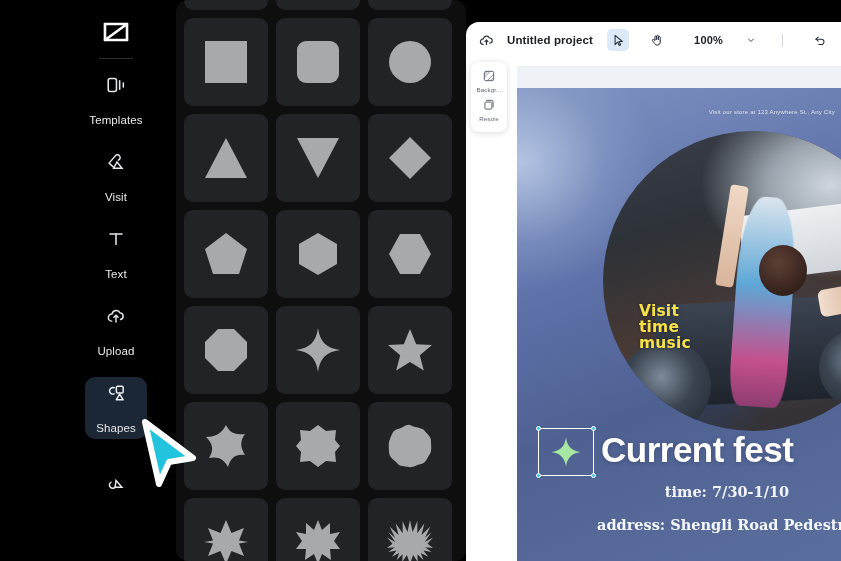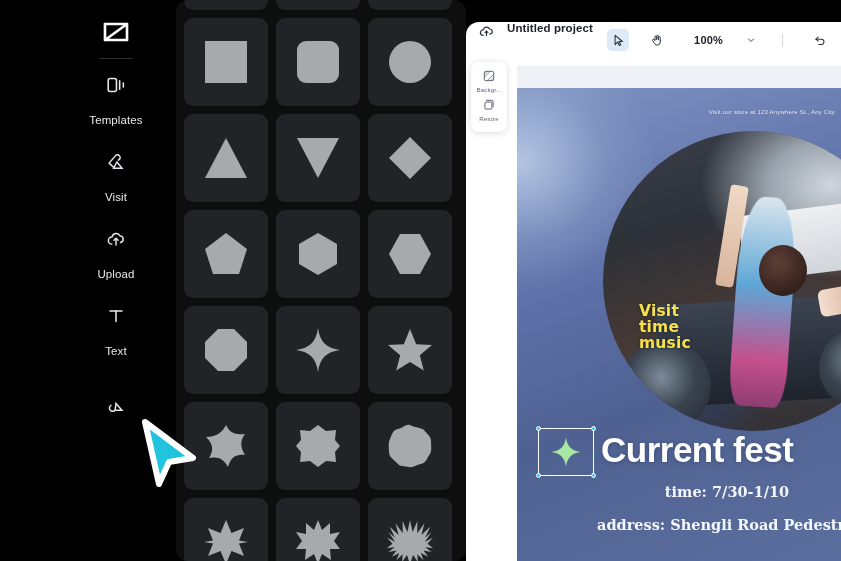--- a/index.html
+++ b/index.html
@@ -55,21 +55,21 @@
   
   .editor {
     position: absolute; left: 466px; top: 22px;
     width: 375px; height: 539px;
     background: #ffffff;
     border-top-left-radius: 13px;
     overflow: hidden;
   }
   .topbar {
     position: absolute; left: 0; top: 0; width: 375px; height: 36px;
-    display: flex; padding-left: 11px;
+    display: flex; align-items: center; padding-left: 11px;
   }
   .cloud-ico { width: 18px; height: 18px; display:flex; align-items:center; justify-content:center; }
   .proj-title { font-size: 11.5px; color: #20222a; font-weight: 700; margin-left: 12px; letter-spacing:.1px;}
   .tb-right { margin-left: auto; display: flex; align-items: center; padding-right: 10px; gap: 17px; }
   .tb-btn {
     width: 22px; height: 22px; border-radius: 5px;
     display: flex; align-items: center; justify-content: center;
   }
   .tb-btn.sel { background: #dce9f7; }
   .zoom-val { font-size: 11px; color: #20222a; font-weight: 700; margin-left: 9px; letter-spacing:.2px;}
@@ -245,39 +245,49 @@
           <path d="M5.2 12.4 L11 5.6 a3 3 0 1 1 3.6 4.4"></path>
           <path d="M4.5 13.2 L10.2 18.6"></path>
           <path d="M13 12 L18.6 18.8 L9.4 18.8 Z"></path>
         </svg>
       </span>
       <span class="rail-label">Visit</span>
     </div>
 
     <div class="rail-item">
       <span class="rail-ico">
+        <svg width="22" height="22" viewBox="0 0 24 24" fill="none" stroke="#e6e8ec" stroke-width="1.7" stroke-linecap="round">
+          <path d="M5.5 6.5 H18.5"></path>
+            <path d="M12 6.5 V18"></path>
+        </svg>
+      </span>
+      <span class="rail-label">Text</span>
+    </div>
+
+    <div class="rail-item">
+      <span class="rail-ico">
         <svg width="22" height="22" viewBox="0 0 24 24" fill="none" stroke="#e6e8ec" stroke-width="1.6" stroke-linecap="round" stroke-linejoin="round">
           <path d="M7.4 17.6 a3.9 3.9 0 0 1 .3-7.8 4.6 4.6 0 0 1 8.7-1.2 3.7 3.7 0 0 1 .5 7.3"></path>
           <path d="M12 18.6 V11.4"></path>
             <path d="M9.7 13.4 L12 11.1 L14.3 13.4"></path>
         </svg>
       </span>
       <span class="rail-label">Upload</span>
     </div>
 
-    <div class="rail-item">
+    <div class="rail-item active">
       <span class="rail-ico">
-        <svg width="22" height="22" viewBox="0 0 24 24" fill="none" stroke="#e6e8ec" stroke-width="1.7" stroke-linecap="round">
-          <path d="M5.5 6.5 H18.5"></path>
-            <path d="M12 6.5 V18"></path>
-        </svg>
-      </span>
-      <span class="rail-label">Text</span>
-    </div>
-
+        <svg width="22" height="22" viewBox="0 0 24 24" fill="none" stroke="#eef2f7" stroke-width="1.6" stroke-linecap="round" stroke-linejoin="round">
+          <path d="M10 6.3 a3.6 3.6 0 1 0 0 6.6"></path>
+          <rect x="12.4" y="4.6" width="7.4" height="7.4" rx="1.4"></rect>
+          <path d="M12.2 19.4 L16 13.2 L19.8 19.4 Z"></path>
+        </svg>
+      </span>
+      <span class="rail-label">Shapes</span>
+    </div>
 
 
     <div class="rail-item" style="margin-bottom:0;">
       <span class="rail-ico">
         <svg width="22" height="22" viewBox="0 0 24 24" fill="none" stroke="#e6e8ec" stroke-width="1.6" stroke-linecap="round">
           <path d="M6.5 9 a3.6 3.6 0 1 0 4.8 5.2"></path>
           <path d="M12 7 L18.5 14.5 H11 Z"></path>
         </svg>
       </span>
     </div>

